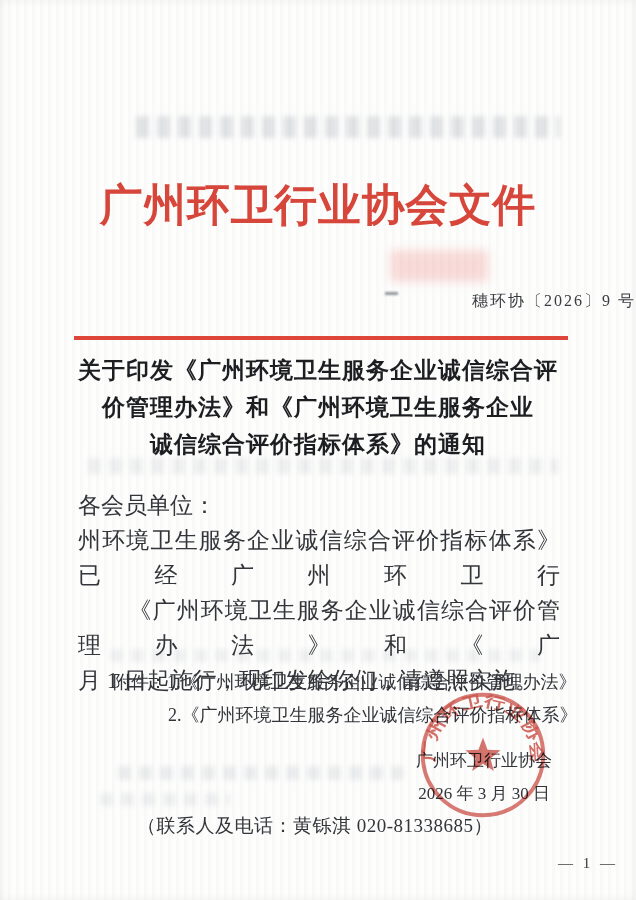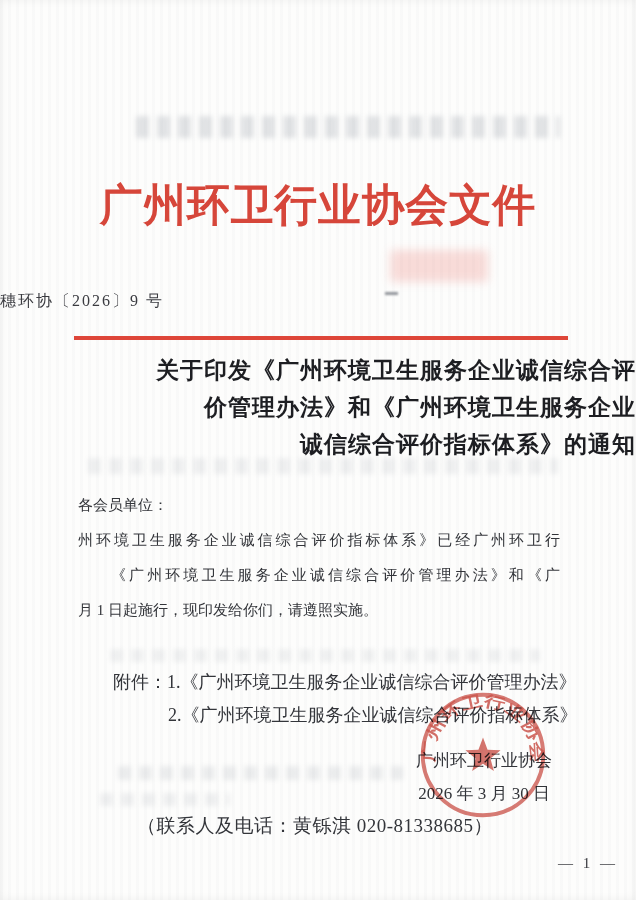--- a/index.html
+++ b/index.html
@@ -34,36 +34,36 @@
   }
   
   .org-title{
     position:absolute;top:176px;left:0;width:636px;
     text-align:center;font-size:44px;font-weight:700;
     letter-spacing:1px;transform:scaleX(0.97);
     font-family:"Liberation Serif","DejaVu Serif",serif;
   }
   .doc-number{
     position:absolute;top:291px;left:0;width:636px;
-    text-align:left;font-size:16px;letter-spacing:2px;color:#3a3b40;
+    text-align:right;font-size:16px;letter-spacing:2px;color:#3a3b40;
   }
   .red-rule{
     position:absolute;top:336px;left:74px;width:494px;height:4px;
   }
   
   .heading{
     position:absolute;top:352px;left:0;width:636px;
-    text-align:right;font-weight:700;font-size:23px;line-height:37px;
+    text-align:center;font-weight:700;font-size:23px;line-height:37px;
     letter-spacing:1px;color:#1d1e22;
     font-family:"Liberation Sans","DejaVu Sans",sans-serif;
   }
   
   .body-block{
     position:absolute;top:488px;left:78px;width:482px;
-    font-size:15px;line-height:35px;color:#33353a;
+    font-size:23px;line-height:35px;color:#33353a;
   }
   .body-block .line{white-space:nowrap;}
   .body-block .just{text-align:justify;text-align-last:justify;white-space:normal;}
   .body-block .indent{text-indent:2.2em;}
   
   .attachments{
     position:absolute;top:666px;left:113px;width:470px;
     font-size:18px;line-height:33px;color:#33353a;
   }
   .attachments .row2{padding-left:55px;}

